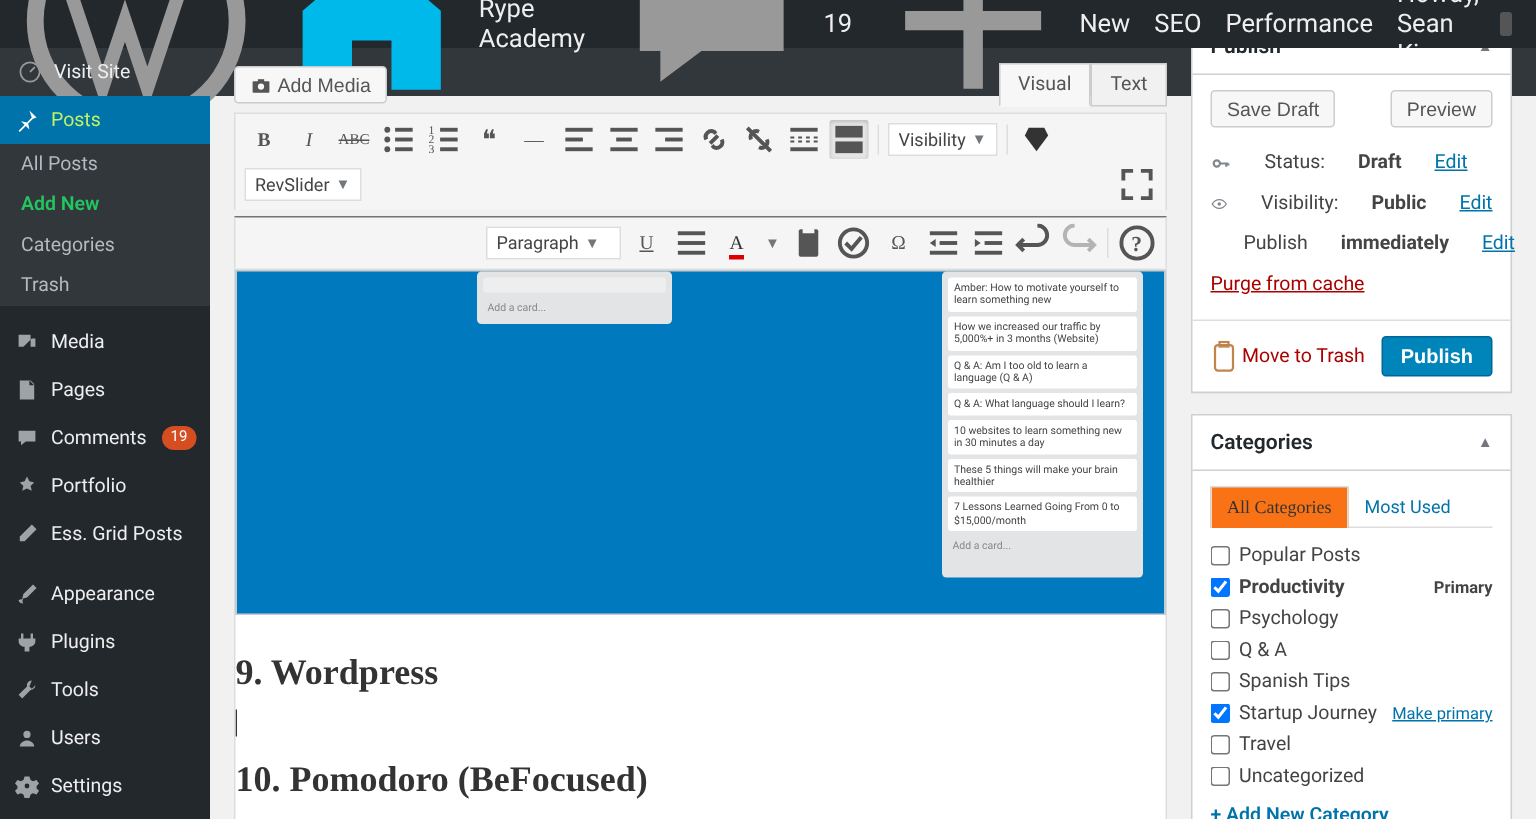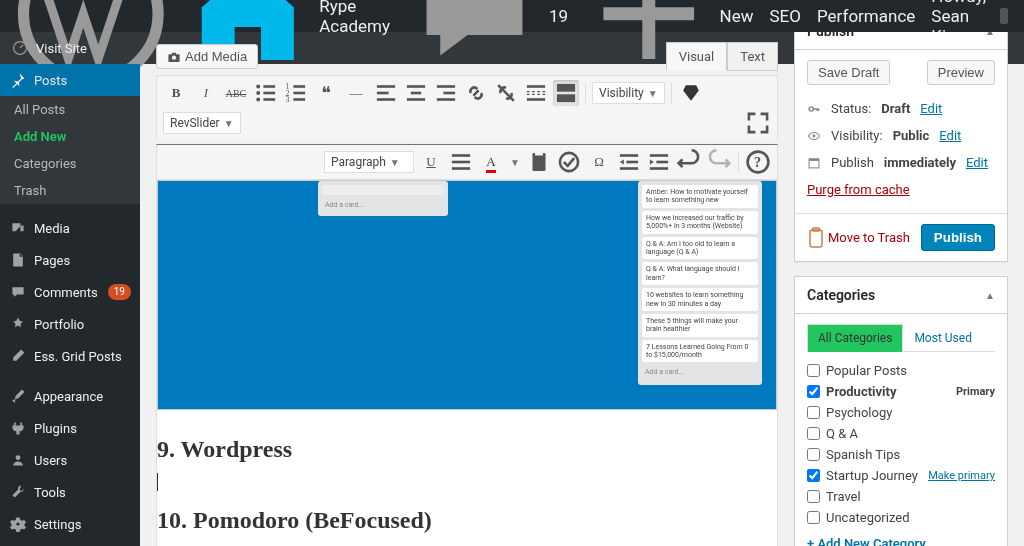--- a/index.html
+++ b/index.html
@@ -10,21 +10,21 @@
 .adminbar .ab-item { display: flex; align-items: center; gap: 6px; padding: 0 8px; height: 32px; color: #eee; cursor: pointer; }
 .adminbar .spacer { flex: 1; }
 .adminbar .avatar { width: 16px; height: 16px; background: #555; border-radius: 2px; }
 
 
 .visitrow { background: #32373c; height: 32px; display: flex; align-items: center; padding-left: 12px; color: #eee; gap: 8px; }
 
 
 .sidebar { position: absolute; left: 0; top: 64px; width: 140px; bottom: 0; background: #23282d; color: #eee; overflow-y: auto; }
 .sidebar .menu-item { display: flex; align-items: center; gap: 8px; padding: 8px 10px; cursor: pointer; color: #eee; position: relative; }
-.sidebar .menu-item.current { background: #0073aa; color: #e5e5e5; font-weight: 400; }
+.sidebar .menu-item.current { background: #0073aa; color: #bef264; font-weight: 400; }
 .sidebar .menu-arrow { position: absolute; right: -8px; top: 50%; transform: translateY(-50%); border: 8px solid transparent; border-left-color: #0073aa; }
 .sidebar .submenu { background: #32373c; }
 .sidebar .submenu .sub-item { padding: 6px 12px 6px 14px; color: #b4b9be; cursor: pointer; font-size: 13px; }
 .sidebar .submenu .sub-item.current { color: #22c55e; font-weight: 600; }
 .sidebar .sep { height: 8px; }
 .sidebar .badge { background: #d54e21; color: #fff; border-radius: 10px; padding: 0 6px; font-size: 10px; line-height: 16px; margin-left: 2px; }
 .sidebar .icon { width: 16px; height: 16px; color: #9ea3a8; flex-shrink: 0; }
 .sidebar .menu-item.current .icon { color: #fff; }
 
 
@@ -45,45 +45,45 @@
 .mce-btn { width: 26px; height: 26px; display: inline-flex; align-items: center; justify-content: center; cursor: pointer; border-radius: 2px; color: #555; font-family: Georgia, serif; }
 .mce-btn.active { background: #e5e5e5; box-shadow: inset 0 1px 3px rgba(0,0,0,0.2); }
 .mce-select { border: 1px solid #ddd; background: #fff; padding: 3px 6px; font-size: 12px; display: inline-flex; align-items: center; gap: 4px; cursor: pointer; }
 .mce-sep { width: 1px; height: 20px; background: #ddd; margin: 0 2px; }
 
 
 .editor-content { border: 1px solid #ddd; background: #fff; height: 400px; overflow-y: auto; padding: 0; }
 .trello-img { width: 100%; height: 230px; background: #0079bf; position: relative; border: 1px solid #ccc; margin: 0; }
 .trello-list { position: absolute; background: #e2e4e6; border-radius: 3px; padding: 4px; font-size: 8px; }
 .trello-list.left { left: 160px; top: 0; width: 130px; }
-.trello-list.right { right: 14px; top: 0; width: 124px; bottom: 24px; overflow: hidden; }
+.trello-list.right { right: 14px; top: 0; width: 134px; bottom: 24px; overflow: hidden; }
 .trello-card { background: #fff; border-radius: 2px; padding: 3px 4px; margin-bottom: 3px; font-size: 7px; color: #444; line-height: 1.2; }
 .trello-add { color: #888; padding: 3px; font-size: 7px; }
 .post-body { padding: 10px 0; font-family: Georgia, serif; }
 .post-body h2 { font-size: 24px; font-weight: 700; margin: 16px 0 10px; color: #333; }
 .cursor-line { border-left: 1px solid #333; height: 18px; margin: 6px 0; }
 
 
 .postbox { background: #fff; border: 1px solid #ccd0d4; margin-bottom: 14px; box-shadow: 0 1px 1px rgba(0,0,0,0.04); }
 .postbox-header { padding: 10px 12px; border-bottom: 1px solid #ccd0d4; display: flex; align-items: center; justify-content: space-between; cursor: pointer; }
 .postbox-header h2 { font-size: 14px; font-weight: 600; color: #23282d; }
 .postbox-body { padding: 10px 12px; font-size: 13px; }
-.publish-row { display: flex; align-items: center; gap: 10px; padding: 6px 0; color: #444; }
+.publish-row { display: flex; align-items: center; gap: 22px; padding: 6px 0; color: #444; }
 .publish-row .edit-link { color: #0073aa; cursor: pointer; text-decoration: underline; }
 .publish-actions { display: flex; justify-content: space-between; align-items: center; padding: 10px 12px; border-top: 1px solid #ddd; }
 .link { color: #0073aa; cursor: pointer; }
 .link.red { color: #a00; text-decoration: underline; }
 .link.blue-u { color: #0073aa; text-decoration: underline; font-weight: 600; }
 .btn-primary { background: #0085ba; border: 1px solid #006799; color: #fff; padding: 5px 12px; border-radius: 3px; cursor: pointer; font-weight: 600; }
 .purge-row { display: flex; align-items: flex-start; gap: 8px; padding: 6px 0; }
 
 
 .cat-tabs { display: flex; border-bottom: 1px solid #ddd; margin-bottom: 8px; }
 .cat-tab { padding: 6px 10px; cursor: pointer; font-size: 12px; color: #0073aa; border: 1px solid transparent; border-bottom: none; }
-.cat-tab.active { border-color: #ddd; background: #22c55e; color: #333; margin-bottom: -1px; }
+.cat-tab.active { border-color: #ddd; background: #f97316; color: #333; margin-bottom: -1px; font-family: Liberation Serif, serif; }
 .cat-list { }
 .cat-item { display: flex; align-items: center; gap: 6px; padding: 3px 0; }
 .cat-item input { cursor: pointer; }
 .cat-item label { cursor: pointer; flex: 1; }
 .cat-item .primary-badge { font-weight: 700; font-size: 11px; }
 .cat-item .make-primary { color: #0073aa; text-decoration: underline; font-size: 11px; cursor: pointer; }
 .add-new-cat { color: #0073aa; font-weight: 600; cursor: pointer; padding-top: 8px; display: block; }
 
 svg { width: 100%; height: 100%; }
 .caret { font-size: 10px; color: #72777c; }
@@ -191,30 +191,30 @@
       <span>Appearance</span>
     </div>
   <div class="menu-item">
       <span class="icon"><svg viewBox="0 0 20 20" fill="currentColor">
           <path d="M7 3v4h6V3h2v4h2v2c0 3-2 5-5 5v4h-4v-4c-3 0-5-2-5-5V7h2V3z"></path>
         </svg></span>
       <span>Plugins</span>
     </div>
   <div class="menu-item">
       <span class="icon"><svg viewBox="0 0 20 20" fill="currentColor">
+          <path d="M14 2a4 4 0 00-4 5L3 14l3 3 7-7a4 4 0 004-4l-3 3-2-2z"></path>
+        </svg></span>
+      <span>Tools</span>
+    </div>
+  <div class="menu-item">
+      <span class="icon"><svg viewBox="0 0 20 20" fill="currentColor">
           <circle cx="10" cy="7" r="3"></circle>
           <path d="M4 17c0-3 3-5 6-5s6 2 6 5z"></path>
         </svg></span>
       <span>Users</span>
-    </div>
-  <div class="menu-item">
-      <span class="icon"><svg viewBox="0 0 20 20" fill="currentColor">
-          <path d="M14 2a4 4 0 00-4 5L3 14l3 3 7-7a4 4 0 004-4l-3 3-2-2z"></path>
-        </svg></span>
-      <span>Tools</span>
     </div>
   <div class="menu-item">
       <span class="icon"><svg viewBox="0 0 20 20" fill="currentColor">
           <path d="M8 2h4l1 3 2 1 3-1 2 3-2 2v2l2 2-2 3-3-1-2 1-1 3H8l-1-3-2-1-3 1-2-3 2-2v-2L0 8l2-3 3 1 2-1z"></path>
           <circle cx="10" cy="10" r="2" fill="#23282d"></circle>
         </svg></span>
       <span>Settings</span>
     </div>
   <div class="sep"></div>
 

